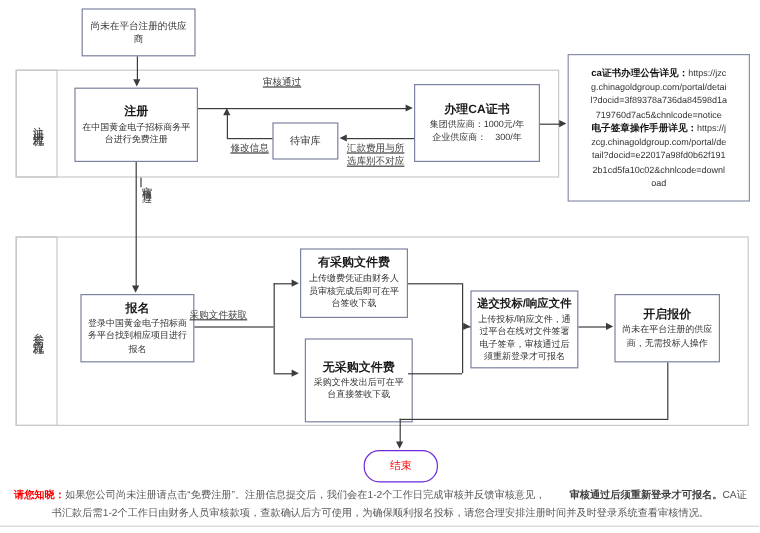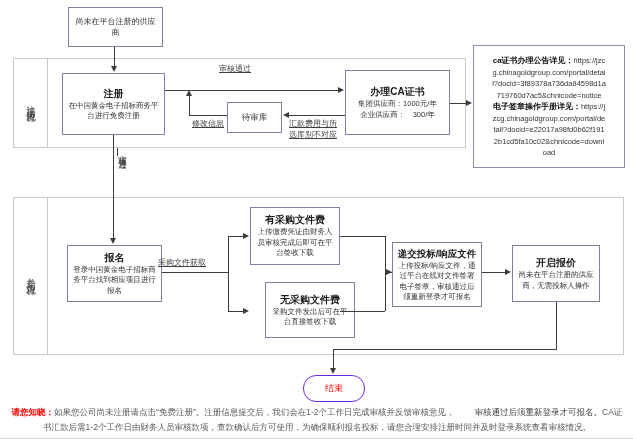--- a/index.html
+++ b/index.html
@@ -22,21 +22,21 @@
   .arr-l{border-top:3px solid transparent;border-bottom:3px solid transparent;border-right:6px solid #3c3c3c;}
   .arr-d{border-left:3px solid transparent;border-right:3px solid transparent;border-top:6px solid #3c3c3c;}
   .arr-u{border-left:3px solid transparent;border-right:3px solid transparent;border-bottom:6px solid #3c3c3c;}
   .elabel{position:absolute;font-size:8px;color:#404040;text-align:center;line-height:11px;text-decoration:underline;}
   .infobox{position:absolute;border:1px solid #8a8fa8;background:#fff;box-sizing:border-box;
     padding:9px 18px;text-align:center;font-size:7.5px;line-height:11.5px;color:#333;word-break:break-all;}
   .infobox b{font-size:8px;color:#111;}
   .notice{position:absolute;left:8px;top:405px;width:618px;text-align:center;
     font-size:8.5px;line-height:14.5px;color:#595959;}
   .notice .nlabel{color:#ff0000;font-weight:bold;}
-  .notice .nbold{color:#3f3f3f;font-weight:normal;padding-left:20px;}
+  .notice .nbold{color:#3f3f3f;font-weight:bold;padding-left:20px;}
   .bottomline{position:absolute;left:0;top:438px;width:633px;height:1px;background:#d4d4d4;}
 </style>
 </head>
 <body>
 
 <div class="canvas">
 
   <div class="sec" style="left:13px;top:58px;width:451px;height:88px;"></div>
   <div class="seclabel" style="left:13px;top:58px;width:33px;height:88px;">
     <span class="vtext">注册流程</span>
@@ -73,21 +73,21 @@
   <div class="node" style="left:67px;top:245px;width:95px;height:57px;">
     <span class="node-title">报名</span>
     <span class="node-desc">登录中国黄金电子招标商务平台找到相应项目进行报名</span>
   </div>
 
   <div class="node" style="left:250px;top:207px;width:90px;height:58px;">
     <span class="node-title">有采购文件费</span>
     <span class="node-desc">上传缴费凭证由财务人员审核完成后即可在平台签收下载</span>
   </div>
 
-  <div class="node" style="left:265px;top:282px;width:90px;height:56px;">
+  <div class="node" style="left:254px;top:282px;width:90px;height:70px;">
     <span class="node-title">无采购文件费</span>
     <span class="node-desc">采购文件发出后可在平台直接签收下载</span>
   </div>
 
   <div class="node" style="left:392px;top:242px;width:90px;height:65px;">
     <span class="node-title" style="font-size:9.5px;">递交投标/响应文件</span>
     <span class="node-desc">上传投标/响应文件，通过平台在线对文件签署电子签章，审核通过后须重新登录才可报名</span>
   </div>
 
   <div class="node" style="left:512px;top:245px;width:88px;height:57px;">

